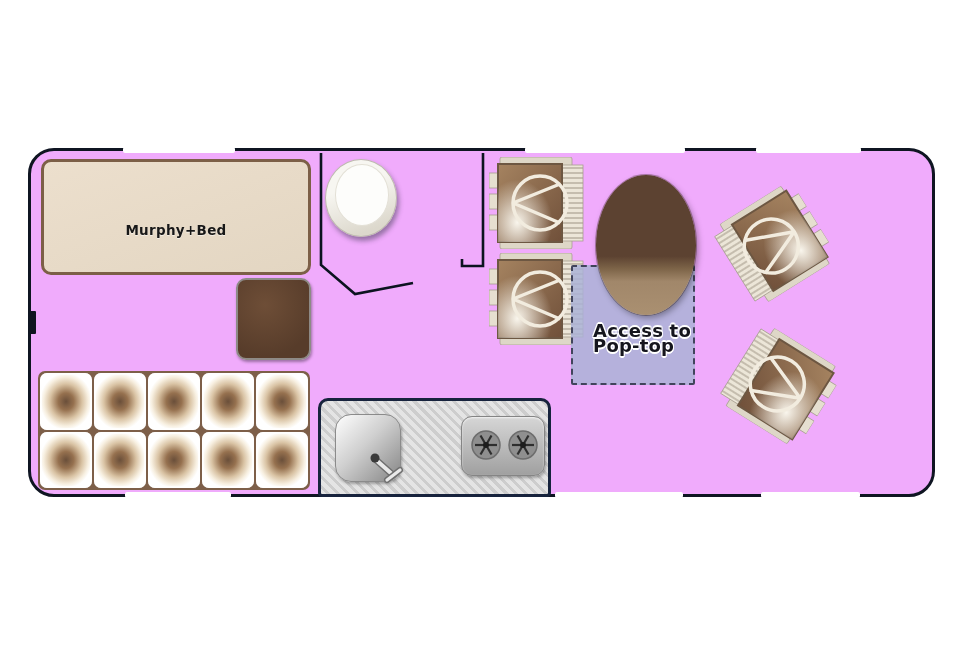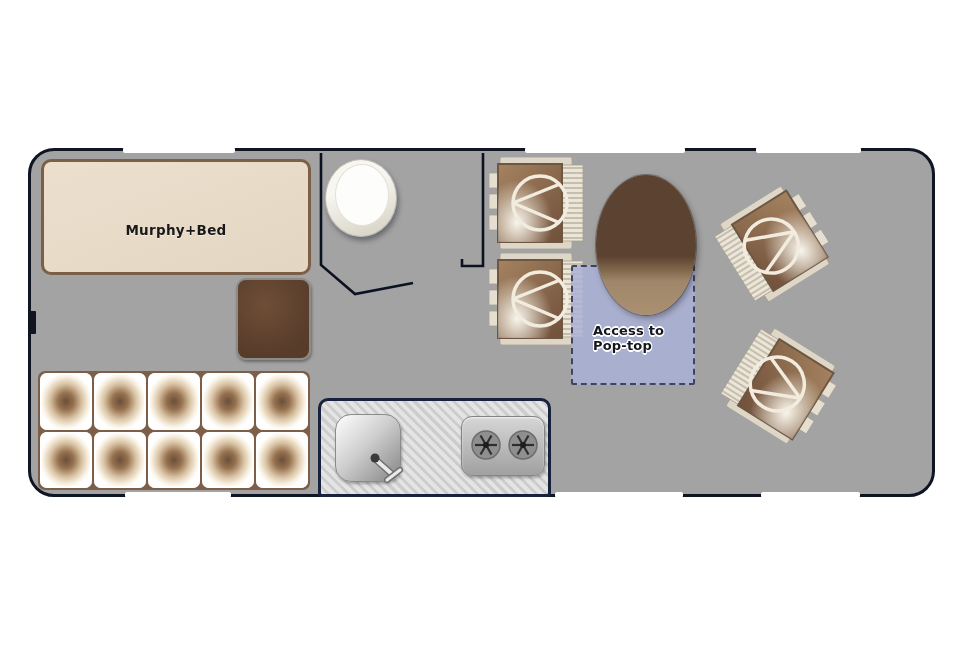--- a/index.html
+++ b/index.html
@@ -1,20 +1,20 @@
 <!DOCTYPE html>
 <html><head>
 <meta charset="utf-8">
 <style>
   html,body{margin:0;padding:0;background:#ffffff;}
   body{width:970px;height:647px;position:relative;font-family:"DejaVu Sans","Liberation Sans",sans-serif;overflow:hidden;}
 
   
   .vehicle{position:absolute;left:28px;top:148px;width:907px;height:349px;
-    background:#a3a3a3;border:3px solid #0f1522;border-radius:26px;box-sizing:border-box;}
+    background:#f0abfc;border:3px solid #0f1522;border-radius:26px;box-sizing:border-box;}
   .abs{position:absolute;}
 
   
   .gap{position:absolute;height:6px;background:#ffffff;border-radius:2px;}
   .gap.top{top:-4px;} .gap.bot{bottom:-4px;}
   .side-marker{position:absolute;left:-1px;width:6px;height:23px;background:#10151f;border-radius:1px;}
 
   
   .bed{left:10px;top:8px;width:270px;height:116px;background:linear-gradient(160deg,#ecdfcd,#e3d6c2);
     border:3px solid #7c5f47;border-radius:10px;box-sizing:border-box;
@@ -59,21 +59,21 @@
 
   
   .chair{width:98px;height:92px;}
   .chair svg{display:block;width:98px;height:92px;}
   .cab-upper{transform:scaleX(-1) rotate(32deg);}
   .cab-lower{transform:scaleX(-1) rotate(-32deg);}
 
   
   .poptop{left:540px;top:114px;width:124px;height:120px;box-sizing:border-box;
     background:rgba(170,177,214,.85);border:2px dashed #41445c;border-radius:2px;}
-  .poptop-text{position:absolute;left:20px;top:56px;font-size:13px;font-weight:bold;
+  .poptop-text{position:absolute;left:20px;top:56px;font-size:18px;font-weight:bold;
     color:#15151d;line-height:15px;letter-spacing:.2px;
     text-shadow:-1px -1px 0 #fff,1px -1px 0 #fff,-1px 1px 0 #fff,1px 1px 0 #fff,0 2px 0 #fff,0 -2px 0 #fff;}
 
   
   .table{left:565px;top:24px;width:100px;height:140px;border-radius:50%;
     background:linear-gradient(180deg,#5c4231 0%,#5c4231 58%,#7d6448 67%,#a1876a 76%,#aa9071 100%);
     box-shadow:0 0 0 1px rgba(45,28,16,.35),2px 3px 6px rgba(0,0,0,.35);}
 </style>
 </head>
 <body>

